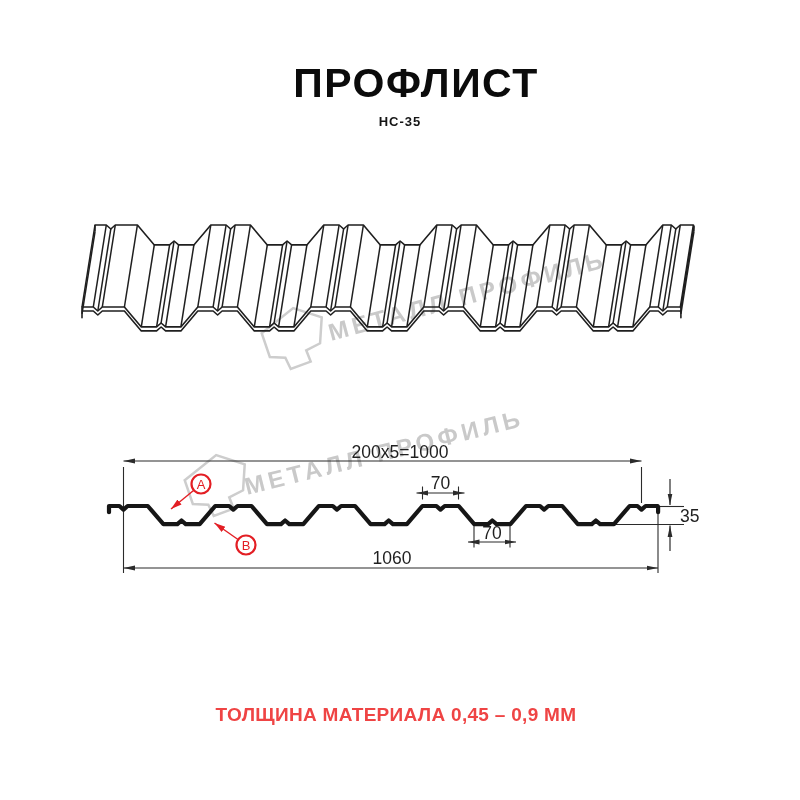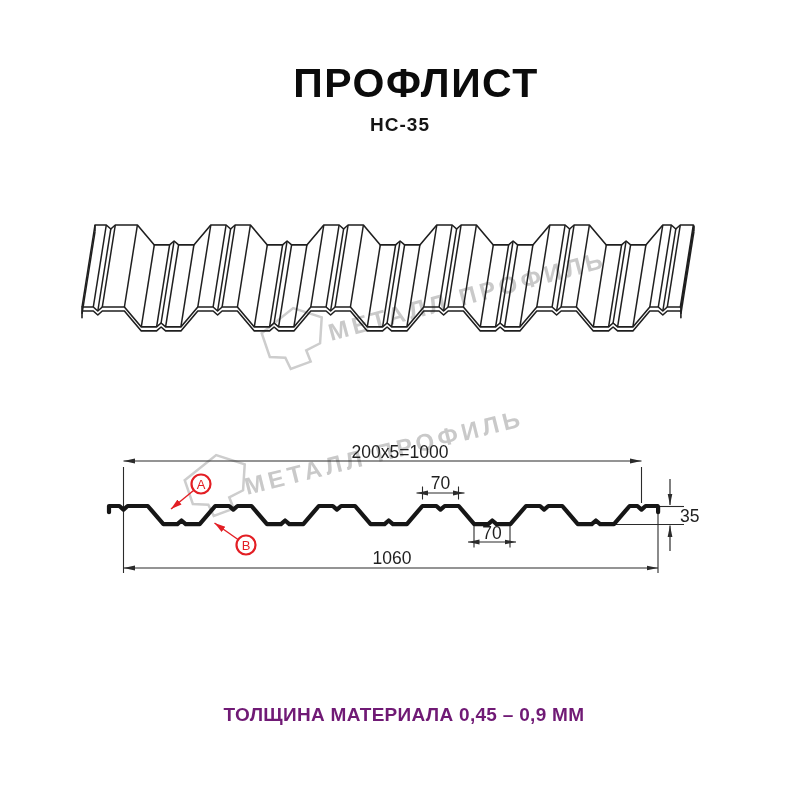--- a/index.html
+++ b/index.html
@@ -1,23 +1,23 @@
 <!DOCTYPE html>
 <html><head>
 <meta charset="utf-8">
 <style>
   html,body{margin:0;padding:0;background:#fff;}
   .page{position:relative;width:800px;height:800px;background:#ffffff;overflow:hidden;
         font-family:"Liberation Sans",sans-serif;}
   .title{position:absolute;top:60px;left:16px;width:800px;text-align:center;
          font-size:41px;font-weight:bold;letter-spacing:1.5px;color:#0b0b0b;}
   .subtitle{position:absolute;top:114px;left:0;width:800px;text-align:center;
-         font-size:19px;font-weight:600;letter-spacing:1px;color:#151515;}
-  .footer{position:absolute;top:704px;left:12px;width:784px;text-align:center;
-         font-size:19px;font-weight:600;letter-spacing:0.3px;color:#701a75;}
+         font-size:13px;font-weight:600;letter-spacing:1px;color:#151515;}
+  .footer{position:absolute;top:704px;left:4px;width:784px;text-align:center;
+         font-size:19px;font-weight:600;letter-spacing:0.3px;color:#ef4444;}
   svg.layer{position:absolute;left:0;top:0;}
   svg text{font-family:"Liberation Sans",sans-serif;}
   .dimtext{font-size:17.5px;fill:#1f1f1f;}
   .wmtext{font-size:24px;font-weight:bold;letter-spacing:4px;fill:#c9c9c9;}
   .redletter{font-size:13px;fill:#e31e24;font-weight:500;}
 </style>
 </head>
 <body>
 
 <div class="page">

